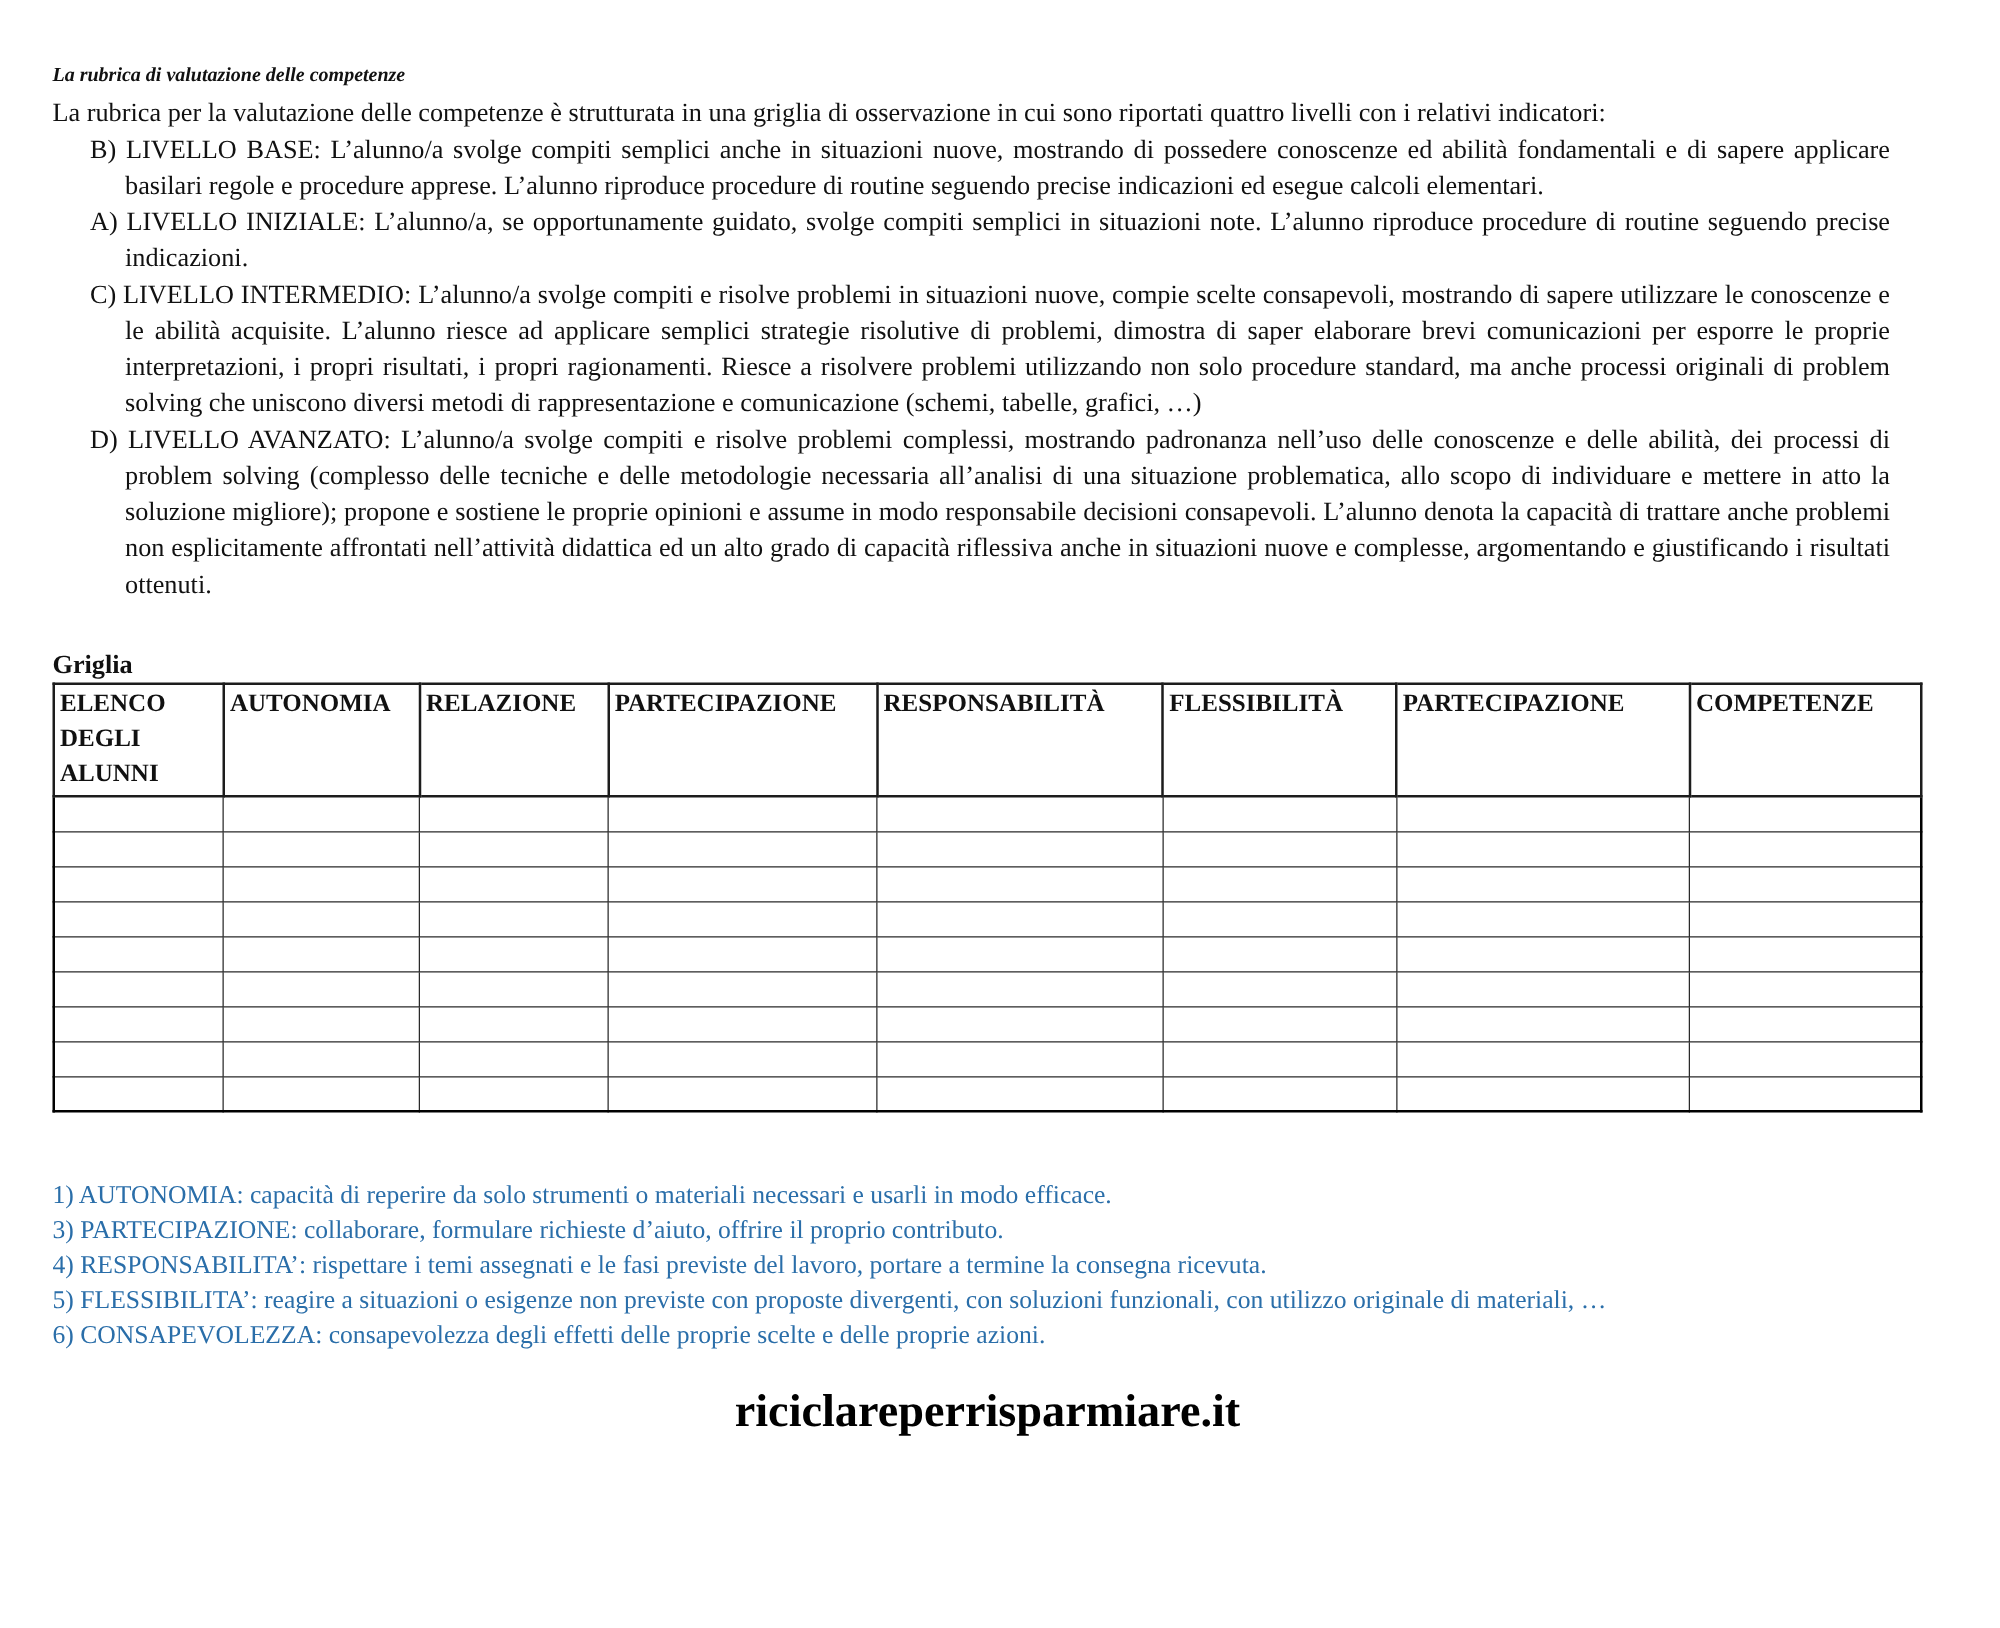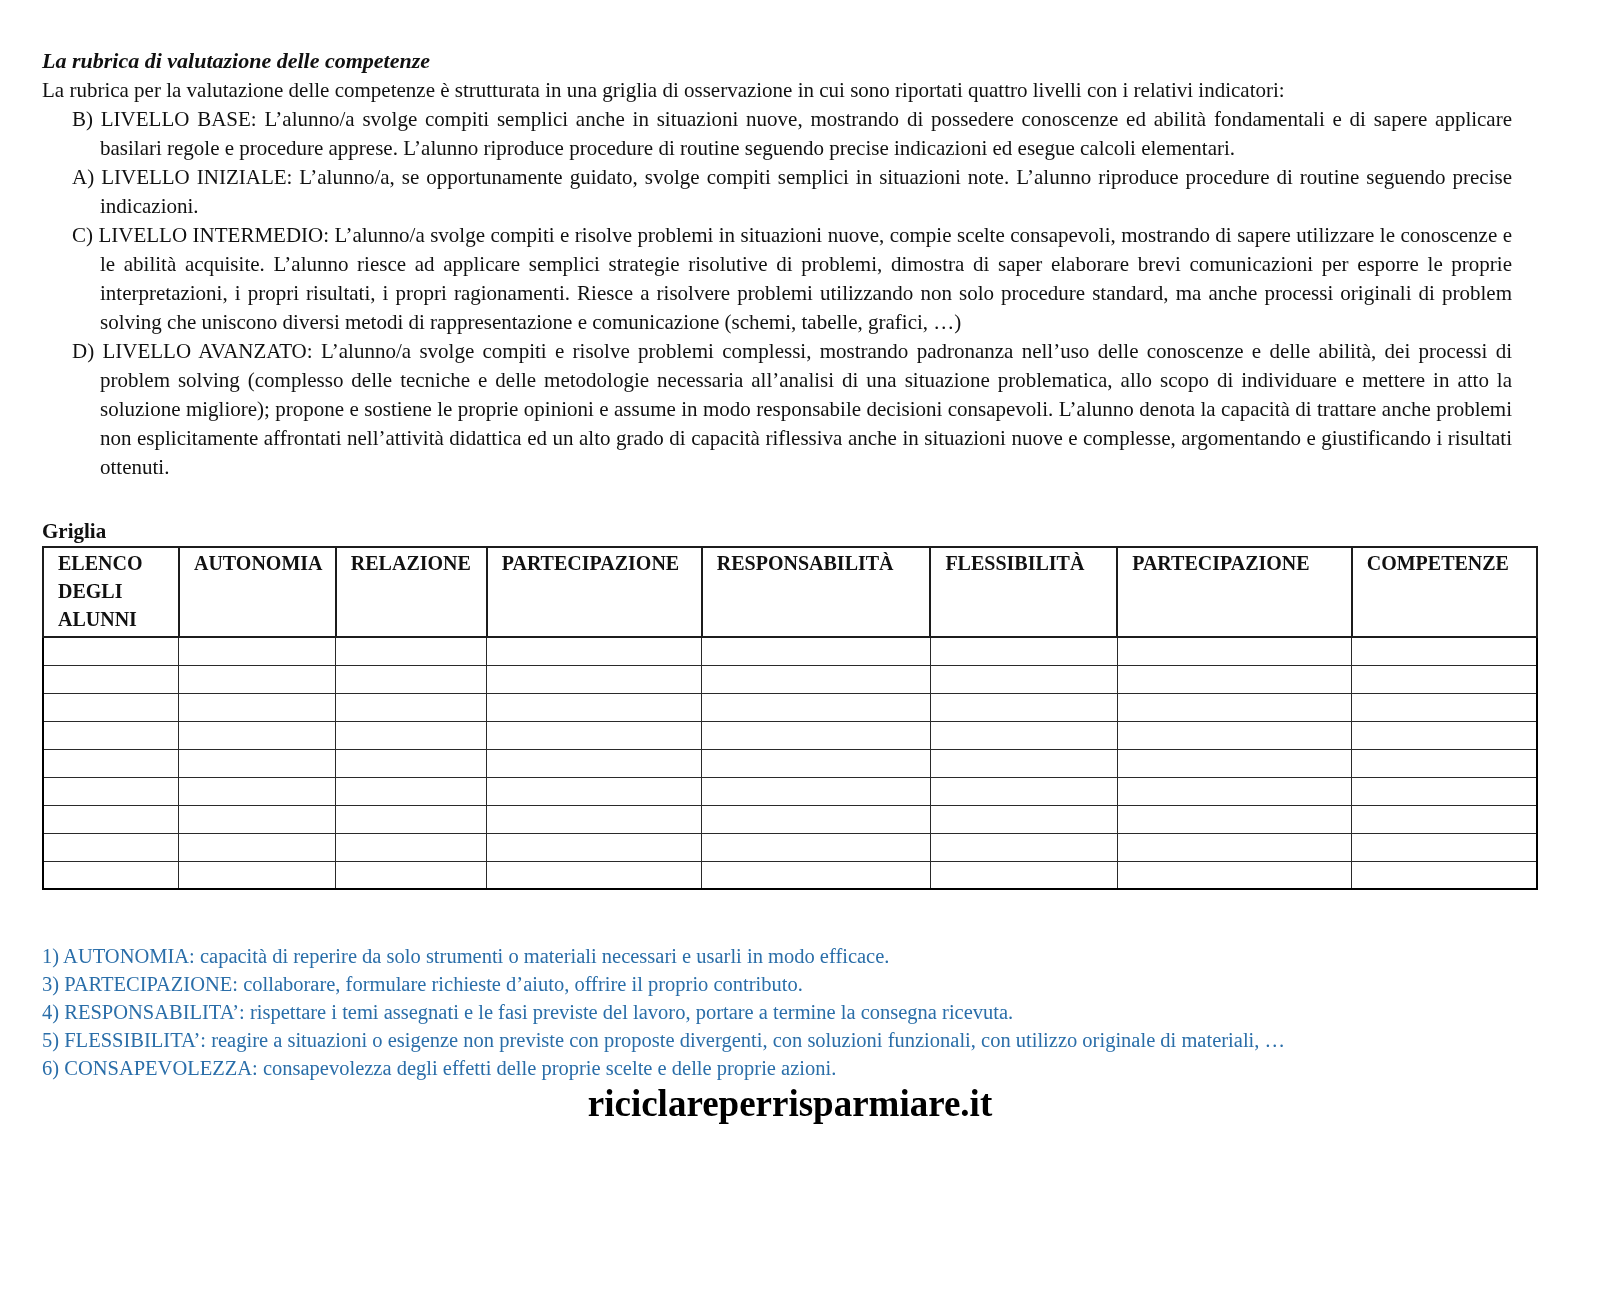--- a/index.html
+++ b/index.html
@@ -10,21 +10,21 @@
     height: 1302px;
     background: #ffffff;
     padding: 46px 62px 0 42px;
     font-family: "Liberation Serif", "DejaVu Serif", serif;
     color: #111111;
     font-size: 21px;
     line-height: 29px;
     overflow: hidden;
   }
   .doc-title {
-    font-size: 22px;
+    font-size: 16px;
     font-weight: bold;
     font-style: italic;
     line-height: 30px;
     margin-right: 26px;
   }
   .intro {
     margin-right: 26px;
   }
   .levels { margin-right: 26px; }
   .level {
@@ -45,40 +45,41 @@
     border: 2px solid #000000;
     table-layout: fixed;
     margin-top: 2px;
   }
   table.grid th {
     border: 2px solid #1c1c1c;
     font-size: 20px;
     font-weight: bold;
     text-align: left;
     vertical-align: top;
-    padding: 1px 14px;
+    padding: 1px 4px;
     line-height: 28px;
     height: 90px;
     overflow: hidden;
   }
   table.grid th.nw { white-space: nowrap; }
   table.grid td {
     border: 1.5px solid #2a2a2a;
     height: 28px;
     padding: 0;
   }
   .indicators {
     margin-top: 52px;
     color: var(--accent, #2a6ea9);
     font-size: 20.5px;
     line-height: 28px;
     margin-right: 26px;
   }
   .ind-item { }
   .site-footer {
+    margin-top: 26px;
     text-align: center;
     font-weight: bold;
     font-size: 37px;
     line-height: 44px;
     color: #000000;
   }
 </style>
 </head>
 <body>
 

